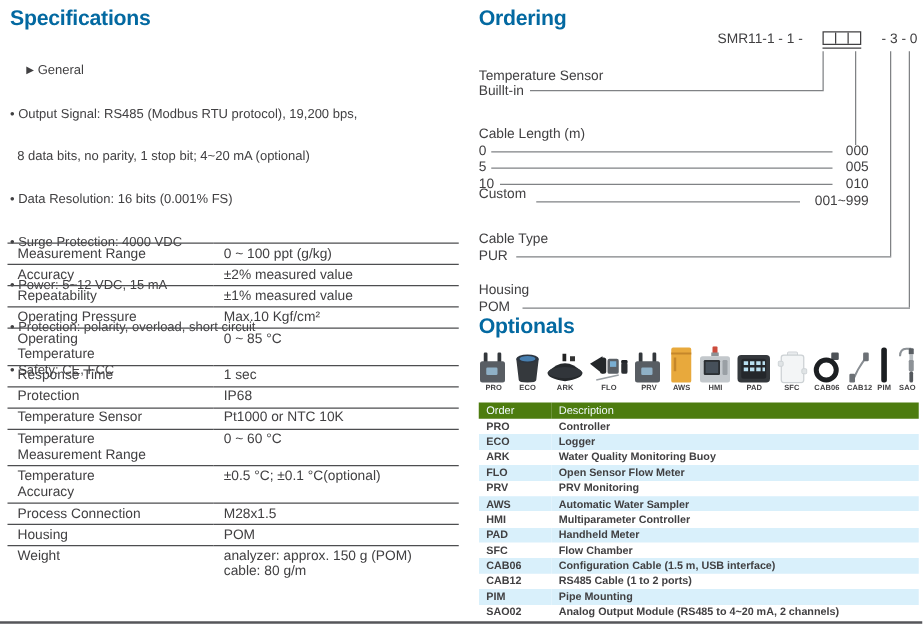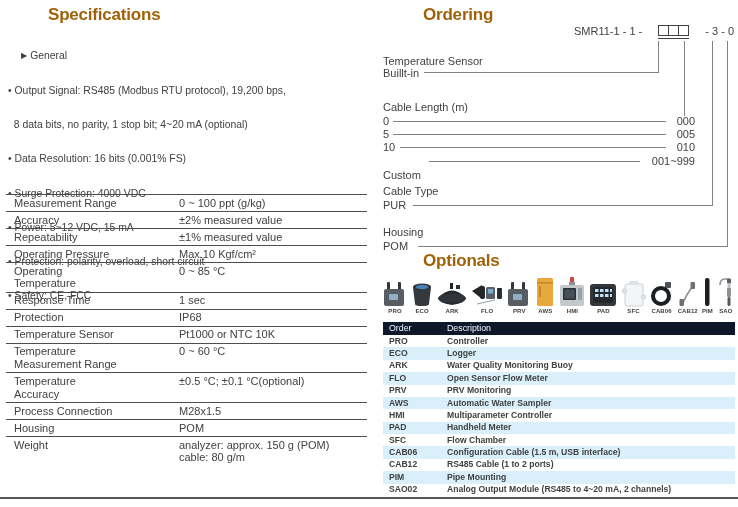--- a/index.html
+++ b/index.html
@@ -1,20 +1,20 @@
 <!DOCTYPE html>
 <html><head>
 <meta charset="utf-8">
 <style>
   html,body{margin:0;padding:0;}
   body{
     width:738px;height:507px;position:relative;background:#ffffff;
     font-family:"Liberation Sans",sans-serif;color:#414042;overflow:hidden;
   }
-  .h1{position:absolute;font-size:17px;font-weight:600;color:#a16207;letter-spacing:-0.2px;margin-left:40px;}
+  .h1{position:absolute;font-size:17px;font-weight:600;color:#0369a1;letter-spacing:-0.2px;}
   
   .general{position:absolute;left:8px;top:27px;font-size:10.4px;line-height:11.4px;white-space:pre;color:#414042;}
   .general .ghead{display:block;margin-bottom:1px;padding-left:13px;}
   .tri{font-size:8px;color:#414042;vertical-align:1px;margin-right:3px;}
   .spec-table{position:absolute;left:6px;top:194px;width:361px;border-collapse:collapse;table-layout:fixed;}
   .spec-table td{
     border-top:1px solid #4d4e50;font-size:11px;line-height:12.7px;
     padding:1.5px 4px 1.8px 8px;vertical-align:top;white-space:pre-line;
   }
   .spec-table col.c1{width:165px;}
@@ -30,21 +30,21 @@
   .vl{width:1px;}
   .hl{height:1px;}
   .rcode{position:absolute;right:40px;text-align:left;white-space:nowrap;}
   
   .icons-row{position:absolute;left:383px;top:276px;width:352px;display:flex;justify-content:space-between;align-items:flex-end;}
   .icon-cell{display:flex;flex-direction:column;align-items:center;justify-content:flex-end;}
   .icon-art{display:flex;align-items:flex-end;justify-content:center;height:31px;}
   .icon-label{font-size:6px;font-weight:bold;color:#414042;margin-top:1px;letter-spacing:0.1px;}
   .opt-table{position:absolute;left:383px;top:322px;width:352px;border-collapse:collapse;table-layout:fixed;}
   .opt-table th{
-    background:#0f172a;color:#f2fbff;font-weight:normal;text-align:left;
+    background:#4d7c0f;color:#f2fbff;font-weight:normal;text-align:left;
     font-size:8.8px;line-height:9px;padding:2px 6px;
   }
   .opt-table td{font-size:8.6px;line-height:9px;padding:1.7px 6px;font-weight:bold;white-space:nowrap;overflow:hidden;}
   .opt-table td.desc{font-weight:bold;}
   .opt-table tbody tr:nth-child(even){background:#D9F0FB;}
   .opt-table col.c1{width:58px;}
   .footer-rule{position:absolute;left:0;top:497px;width:738px;height:2px;background:#55565a;}
 </style>
 </head>
 <body>
@@ -152,21 +152,21 @@
   <div class="hl" style="top:180px;left:30px;width:300px;"></div>
   <div class="hl" style="top:221px;left:35px;width:310px;"></div>
 
   <div class="lbl" style="left:0;top:30px;">Temperature Sensor</div>
   <div class="lbl" style="left:0;top:42px;">Buillt-in</div>
 
   <div class="lbl" style="left:0;top:76px;">Cable Length (m)</div>
   <div class="lbl" style="left:0;top:90px;">0</div>
   <div class="lbl" style="left:0;top:103px;">5</div>
   <div class="lbl" style="left:0;top:116px;">10</div>
-  <div class="lbl" style="left:0;top:144px;">Custom</div>
+  <div class="lbl" style="left:0;top:124px;">Custom</div>
   <div class="rcode" style="top:90px;">000</div>
   <div class="rcode" style="top:103px;">005</div>
   <div class="rcode" style="top:116px;">010</div>
   <div class="rcode" style="top:130px;">001~999</div>
 
   <div class="lbl" style="left:0;top:160px;">Cable Type</div>
   <div class="lbl" style="left:0;top:174px;">PUR</div>
 
   <div class="lbl" style="left:0;top:201px;">Housing</div>
   <div class="lbl" style="left:0;top:215px;">POM</div>

